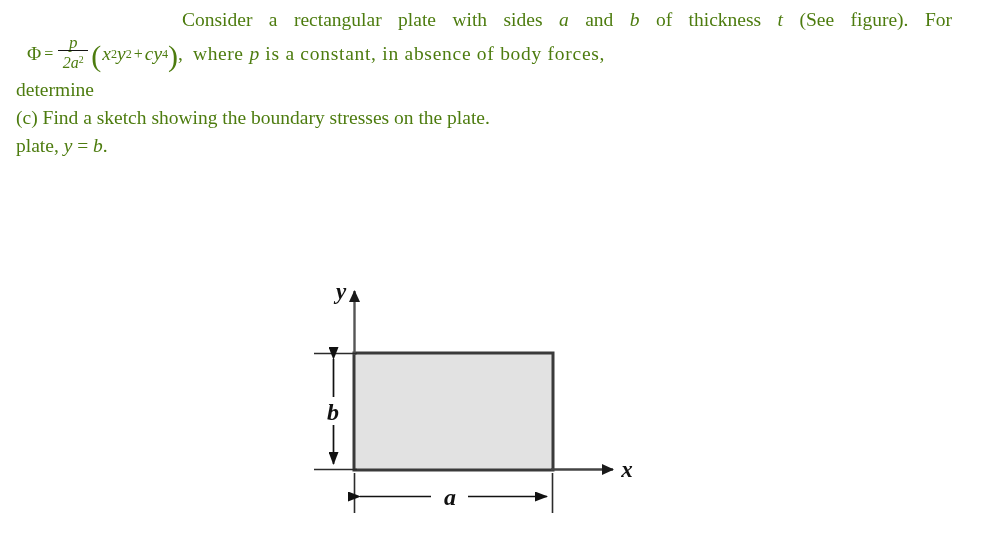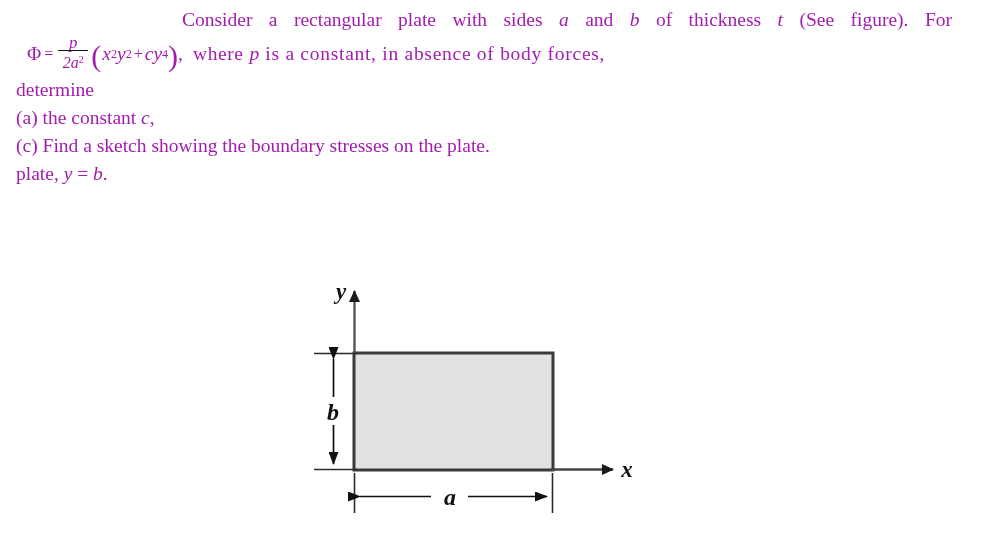--- a/index.html
+++ b/index.html
@@ -24,21 +24,21 @@
   
   .text-block {
     position: absolute;
     left: 16px;
     top: 6px;
     width: 936px;
   }
   .pline {
     font-size: 19.5px;
     line-height: 28px;
-    color: #a21caf;
+    color: #4d7c0f;
     white-space: nowrap;
   }
   .indent-first {
     text-indent: 166px;
     text-align: justify;
     text-align-last: justify;
     white-space: normal;
   }
   .it { font-style: italic; }
   .sym { font-style: normal; }
@@ -148,24 +148,20 @@
         <span style="letter-spacing:0.6px;">where</span>
         <span style="width:6px;"></span>
         <span class="it">p</span>
         <span style="width:6px;"></span>
         <span style="letter-spacing:0.72px;">is a constant, in absence of body forces,</span>
       </span>
     </div>
 
     <div class="pline" style="margin-top:3px;">determine</div>
 
-    <div class="pline"><span>(a)</span>
-      <span>the constant</span>
-      <span class="it">c</span><span>,</span>
-    </div>
 
 
     <div class="pline"><span>(c)</span>
       <span>Find a sketch showing the boundary stresses on the plate.</span>
     </div>
 
 
     <div class="pline"><span>plate,</span>
       <span class="it">y</span>
       <span>=</span>

